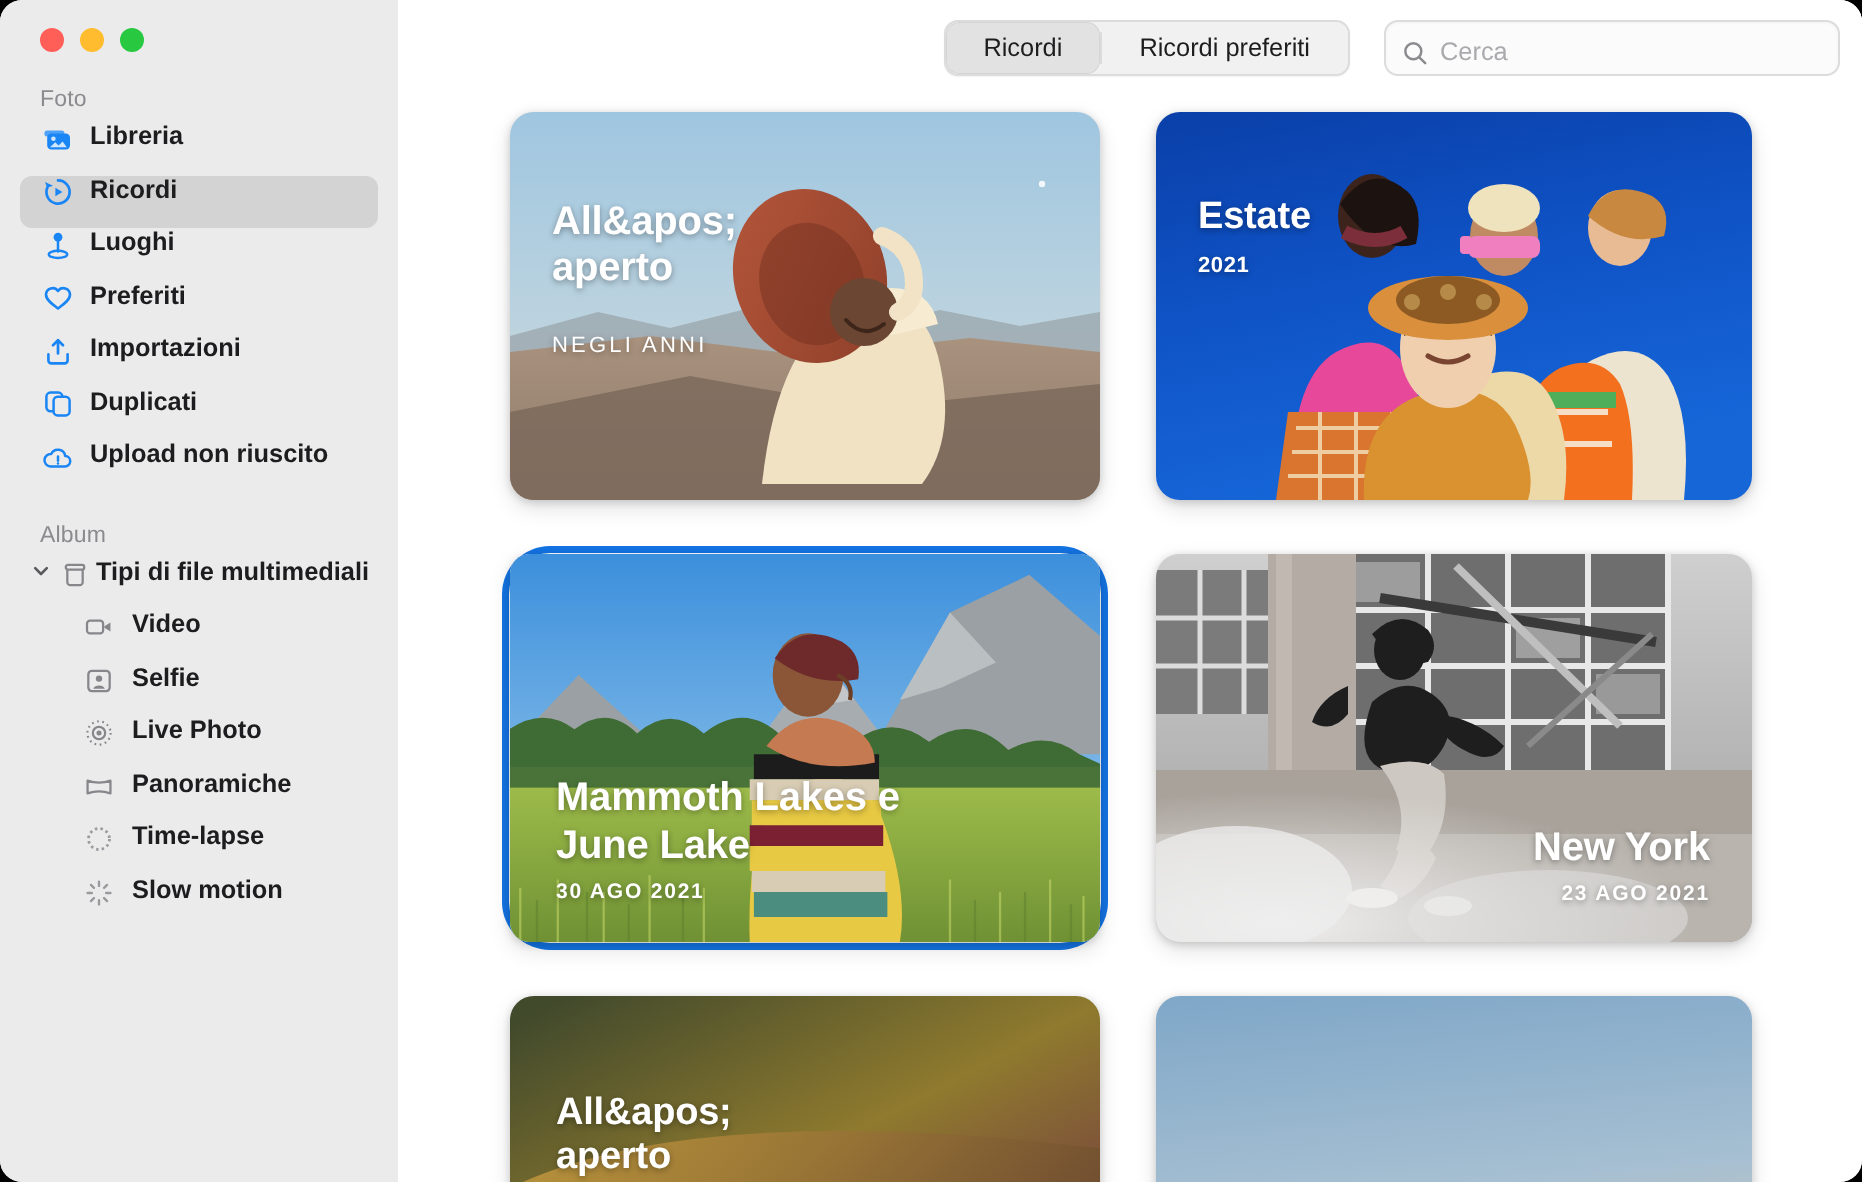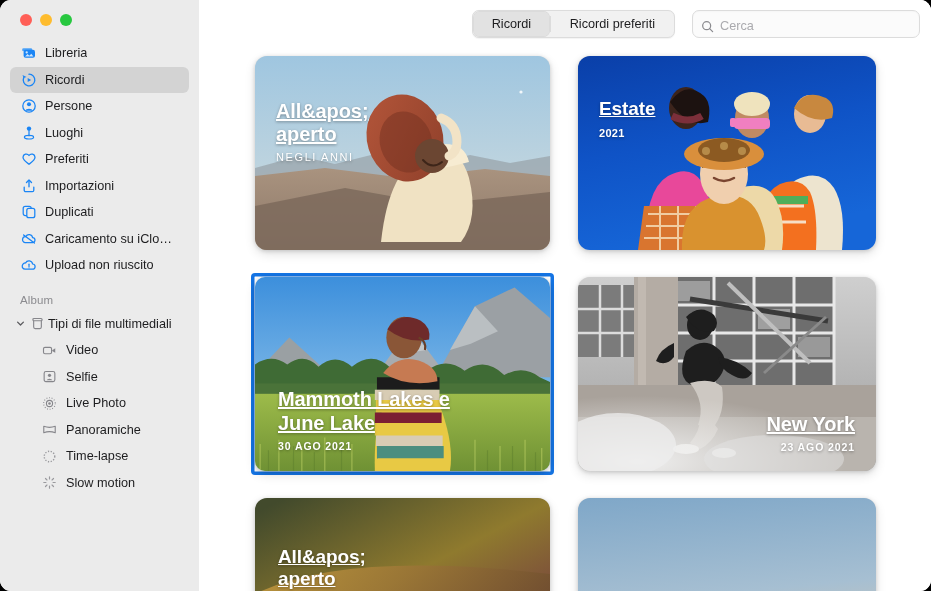--- a/index.html
+++ b/index.html
@@ -49,26 +49,26 @@
     color: #8b8b8f;
     padding: 4px 0 5px 20px;
     letter-spacing: 0.1px;
   }
   .section-header.album { padding-top: 15px; }
 
   .nav-list { padding: 0 10px; }
 
   .nav-item {
     display: flex;
-    align-items: center;
     height: 26.5px;
     border-radius: 6px;
     padding-left: 10px;
     gap: 8px;
     cursor: default;
+    font-weight: bold;
   }
   .nav-item.selected { background: #d3d3d3; }
 
   .nav-icon {
     width: 17px; height: 17px;
     flex: 0 0 17px;
     display: flex; align-items: center; justify-content: center;
     color: #1a85f5;
   }
   .nav-icon svg { display: block; }
@@ -177,21 +177,21 @@
     border-radius: 12px;
     overflow: hidden;
     background: #dcdcdc;
     box-shadow: 0 1px 4px rgba(0,0,0,.17), 0 4px 11px rgba(0,0,0,.12);
     cursor: default;
   }
   .card-wrap { position: relative; }
   .card-wrap.selected {
     padding: 4px;
     margin: -4px;
-    border-radius: 4px;
+    border-radius: 24px;
     box-shadow: inset 0 0 0 3.5px #1474e4;
   }
   .card-wrap.selected .card { border-radius: 10px; }
 
   .card-art { position: absolute; inset: 0; overflow: hidden; }
   .card-art svg { width: 100%; height: 100%; display: block; }
 
   .card-text {
     position: absolute;
     z-index: 4;
@@ -202,44 +202,44 @@
   .card-text.tl-hi { left: 21px; top: 42px; }
   .card-text.bl { left: 23px; bottom: 19px; }
   .card-text.br { right: 21px; bottom: 18px; text-align: right; }
 
   .card-title {
     font-size: 20px;
     font-weight: bold;
     line-height: 1.17;
     letter-spacing: -0.1px;
     max-width: 190px;
-    text-decoration: underline;
   }
   .card-sub {
     font-size: 11.5px;
     font-weight: bold;
     letter-spacing: 1.1px;
-    margin-top: 4px;
+    margin-top: 20px;
   }
   .card-sub.thin { font-weight: normal; letter-spacing: 1.6px; font-size: 11px; }
   .card-title.big { font-size: 19px; }
 </style>
 </head>
 <body>
 
 <div class="window">
 
   <aside class="sidebar">
 
     <div class="traffic-lights">
       <span class="light red"></span>
       <span class="light yellow"></span>
       <span class="light green"></span>
     </div>
 
+    <div class="section-header">Foto</div>
 
     <div class="nav-list">
 
       <div class="nav-item">
         <span class="nav-icon">
           <svg width="16" height="16" viewBox="0 0 16 16" fill="none">
             <rect x="1.2" y="3.2" width="10" height="3" rx="1.3" fill="#4da2f7"></rect>
             <rect x="2.6" y="4.8" width="11.4" height="8" rx="2.1" fill="#1a85f5"></rect>
             <circle cx="5.7" cy="7.4" r="1.15" fill="#cfe6fd"></circle>
             <path d="M4 11.6l2.6-2.5 1.7 1.6 2-1.9 2.1 2.8z" fill="#cfe6fd"></path>
@@ -252,30 +252,20 @@
         <span class="nav-icon">
           <svg width="16" height="16" viewBox="0 0 16 16" fill="none">
             <path d="M8 2.2a5.8 5.8 0 1 1-5.3 3.5" stroke="#1a85f5" stroke-width="1.35" stroke-linecap="round" fill="none"></path>
             <path d="M1.5 3.0l1.1 2.9 2.9-1.0z" fill="#1a85f5"></path>
             <path d="M6.7 5.9l3.5 2.1-3.5 2.1z" fill="#1a85f5"></path>
           </svg>
         </span>
         <span class="nav-label">Ricordi</span>
       </div>
 
-      <div class="nav-item">
-        <span class="nav-icon">
-          <svg width="16" height="16" viewBox="0 0 16 16" fill="none">
-            <circle cx="8" cy="8" r="6.2" stroke="#1a85f5" stroke-width="1.3" fill="none"></circle>
-            <circle cx="8" cy="6.3" r="2.0" fill="#1a85f5"></circle>
-            <path d="M3.9 12.8a4.4 3.3 0 0 1 8.2 0" fill="#1a85f5"></path>
-          </svg>
-        </span>
-        <span class="nav-label">Persone</span>
-      </div>
 
       <div class="nav-item">
         <span class="nav-icon">
           <svg width="16" height="16" viewBox="0 0 16 16" fill="none">
             <circle cx="8" cy="3.6" r="2.2" fill="#1a85f5"></circle>
             <path d="M8 5.6v5.2" stroke="#1a85f5" stroke-width="1.25" stroke-linecap="round"></path>
             <ellipse cx="8" cy="12.2" rx="4.6" ry="1.8" stroke="#1a85f5" stroke-width="1.2" fill="none"></ellipse>
           </svg>
         </span>
         <span class="nav-label">Luoghi</span>
@@ -305,29 +295,20 @@
       <div class="nav-item">
         <span class="nav-icon">
           <svg width="16" height="16" viewBox="0 0 16 16" fill="none">
             <rect x="2.2" y="2.3" width="8" height="9.3" rx="2" stroke="#1a85f5" stroke-width="1.25" fill="none"></rect>
             <rect x="5.8" y="4.4" width="8" height="9.3" rx="2" stroke="#1a85f5" stroke-width="1.25" fill="#ebebeb"></rect>
           </svg>
         </span>
         <span class="nav-label">Duplicati</span>
       </div>
 
-      <div class="nav-item">
-        <span class="nav-icon">
-          <svg width="16" height="16" viewBox="0 0 16 16" fill="none">
-            <path d="M4.3 11.6h7.1a2.5 2.5 0 0 0 .2-5 3.6 3.6 0 0 0-6.8-1 2.7 2.7 0 0 0-.5 6z" stroke="#1a85f5" stroke-width="1.25" fill="none" stroke-linejoin="round"></path>
-            <path d="M2.6 4.0l10.8 8.0" stroke="#1a85f5" stroke-width="1.3" stroke-linecap="round"></path>
-          </svg>
-        </span>
-        <span class="nav-label">Caricamento su iClo…</span>
-      </div>
 
       <div class="nav-item">
         <span class="nav-icon">
           <svg width="16" height="16" viewBox="0 0 16 16" fill="none">
             <path d="M4.3 12.2h7.1a2.6 2.6 0 0 0 .2-5.2 3.7 3.7 0 0 0-7-1 2.8 2.8 0 0 0-.5 6.2z" stroke="#1a85f5" stroke-width="1.25" fill="none" stroke-linejoin="round"></path>
             <path d="M8 7.2v2.2" stroke="#1a85f5" stroke-width="1.25" stroke-linecap="round"></path>
             <circle cx="8" cy="10.8" r="0.62" fill="#1a85f5"></circle>
           </svg>
         </span>
         <span class="nav-label">Upload non riuscito</span>

